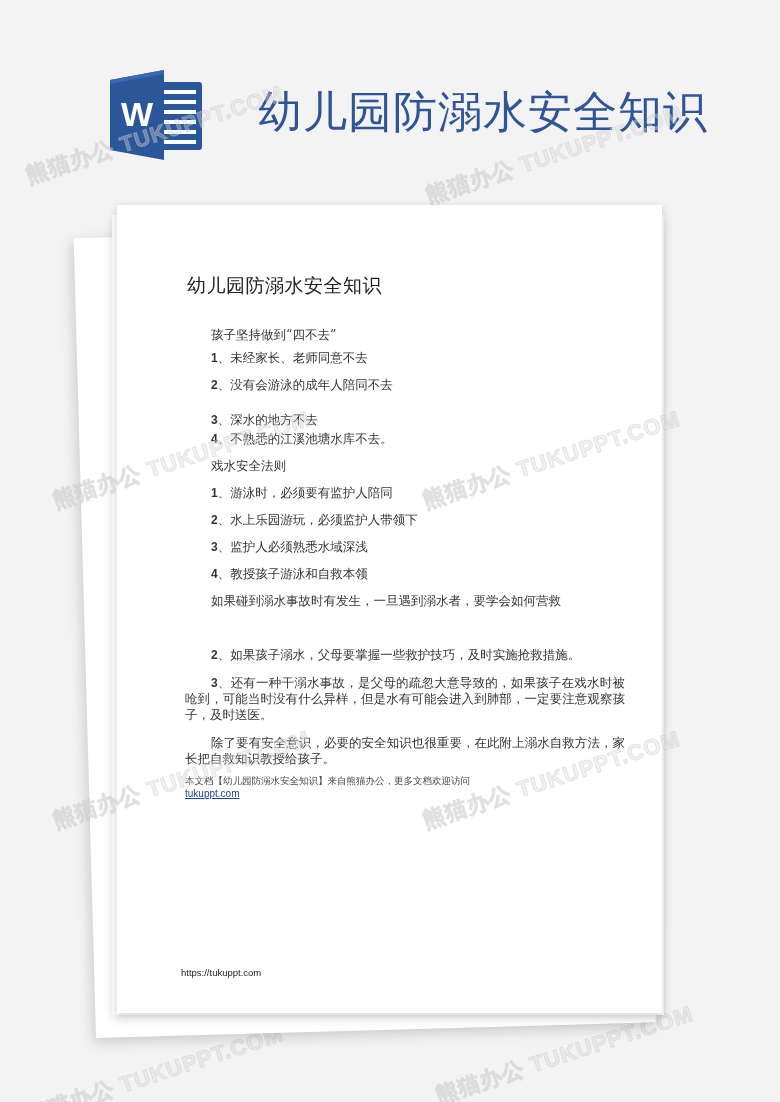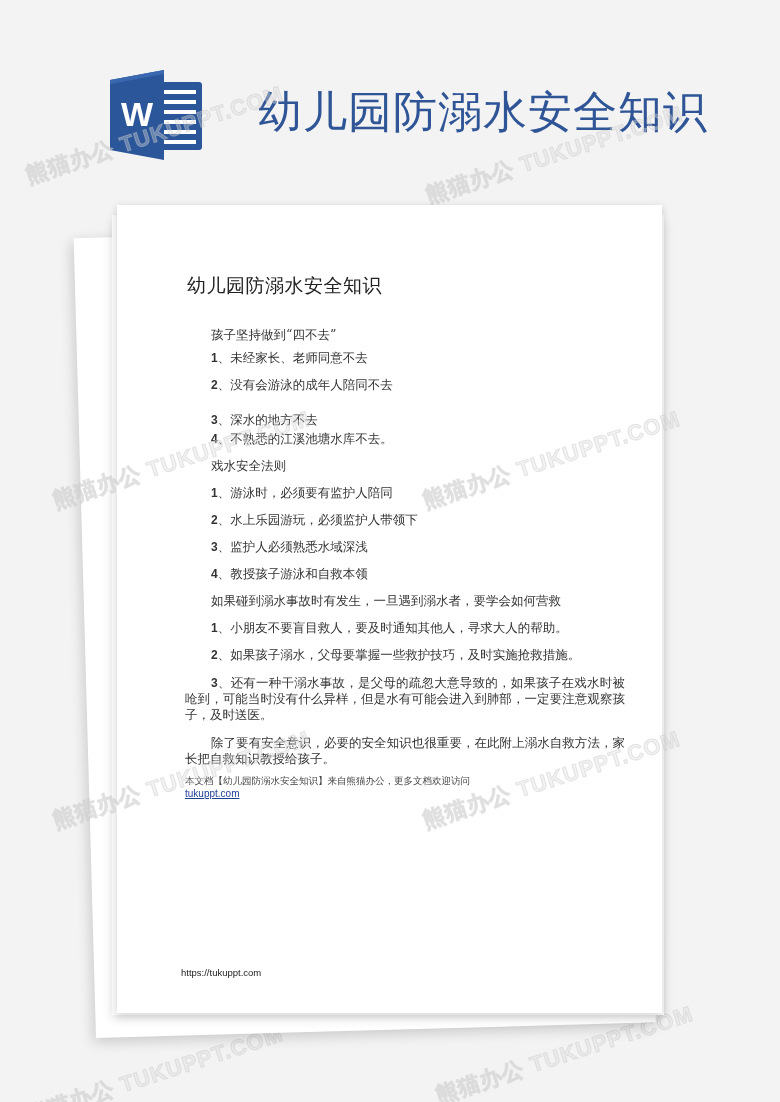--- a/index.html
+++ b/index.html
@@ -207,23 +207,20 @@
   <div class="line" style="left:94px; top:334px;">
     <span class="num">3</span><span>、监护人必须熟悉水域深浅</span>
   </div>
   <div class="line" style="left:94px; top:361px;text-align:center;">
     <span class="num">4</span><span>、教授孩子游泳和自救本领</span>
   </div>
 
   <div class="line" style="left:94px; top:388px;">
     <span>如果碰到溺水事故时有发生，一旦遇到溺水者，要学会如何营救</span>
   </div>
-  <div class="line" style="left:94px; top:415px;">
-    <span class="num">1</span><span>、小朋友不要盲目救人，要及时通知其他人，寻求大人的帮助。</span>
-  </div>
   <div class="line" style="left:94px; top:442px;">
     <span class="num">2</span><span>、如果孩子溺水，父母要掌握一些救护技巧，及时实施抢救措施。</span>
   </div>
   <div class="para" style="top:470px;">
     <span class="num">3</span><span>、还有一种干溺水事故，是父母的疏忽大意导致的，如果孩子在戏水时被呛到，可能当时没有什么异样，但是水有可能会进入到肺部，一定要注意观察孩子，及时送医。</span>
   </div>
 
   <div class="para" style="top:530px;">除了要有安全意识，必要的安全知识也很重要，在此附上溺水自救方法，家长把自救知识教授给孩子。</div>
 
   <div class="footer-note">本文档【幼儿园防溺水安全知识】来自熊猫办公，更多文档欢迎访问</div>

